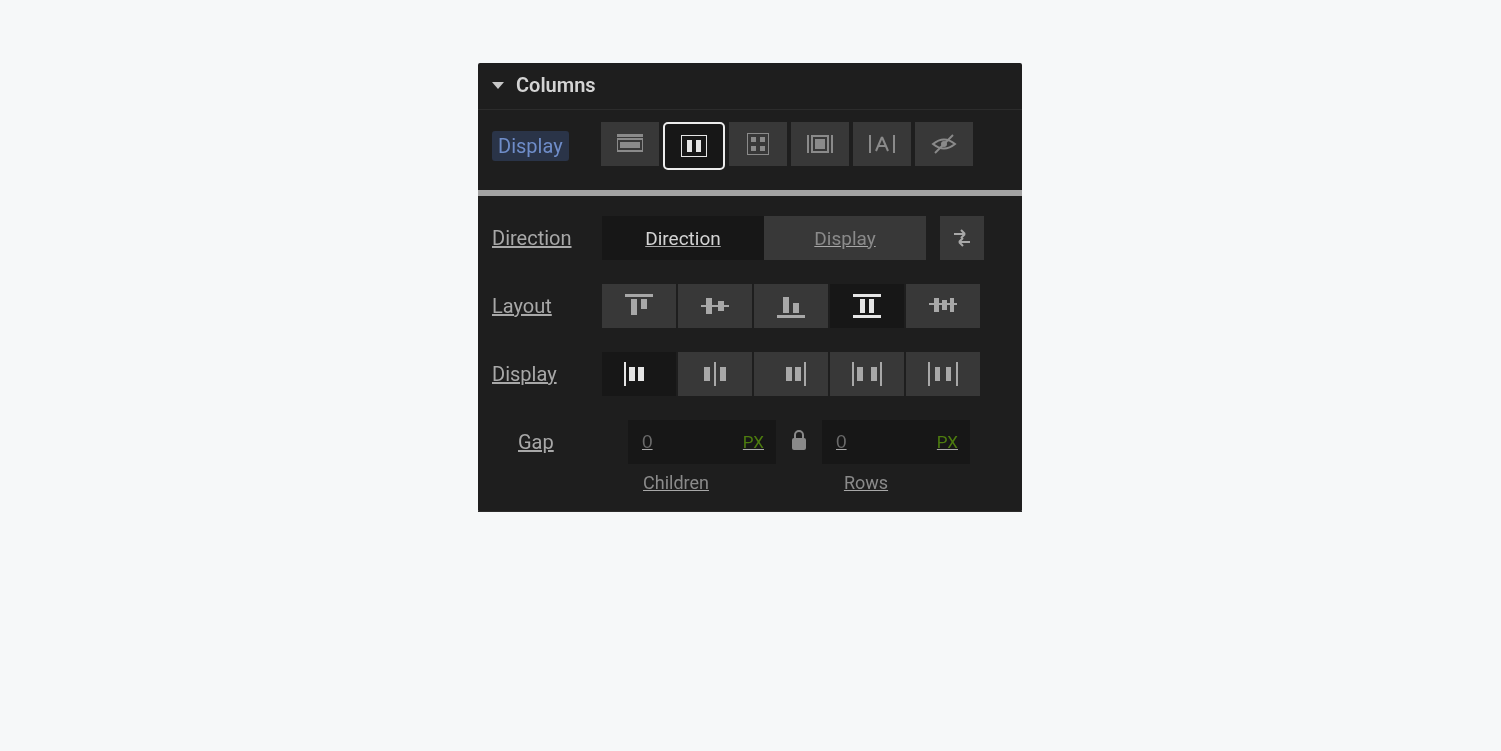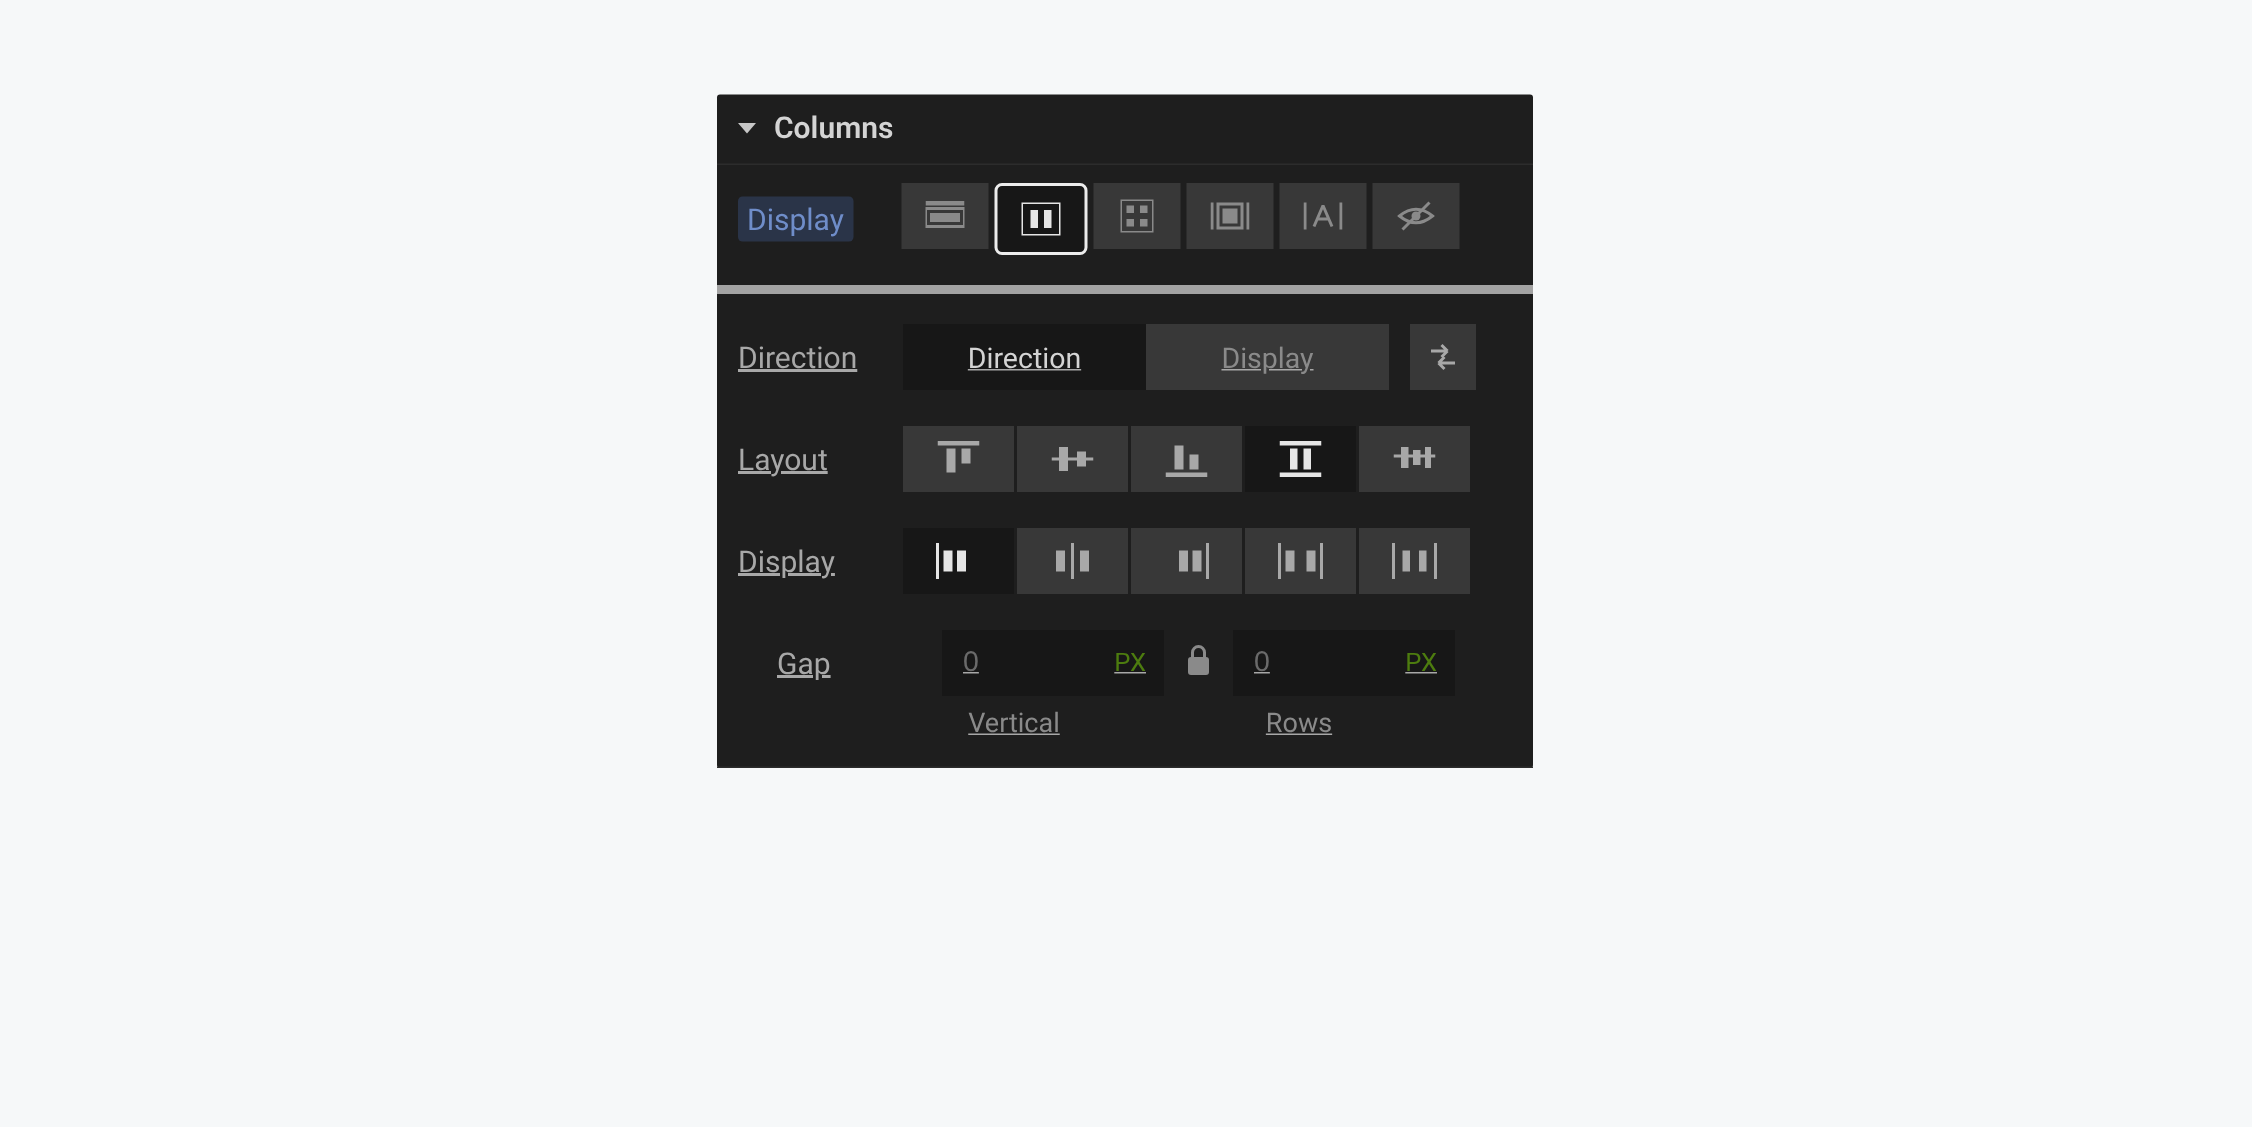--- a/index.html
+++ b/index.html
@@ -211,20 +211,20 @@
             <rect x="2" y="9" width="14" height="12" rx="2" fill="#8a8a8a"></rect>
             <path d="M5 9 V6 a4 4 0 0 1 8 0 V9" fill="none" stroke="#8a8a8a" stroke-width="2"></path>
           </svg>
       </div>
       <div class="gapin">
         <input placeholder="0" style="">
         <span class="unit">PX</span>
       </div>
     </div>
     <div class="sublabels">
-      <span class="c1">Vertical</span>
+      <span class="c1">Children</span>
       <span class="sp"></span>
       <span class="c2">Rows</span>
     </div>
   </div>
 
 
 </div>
 
 </body></html>

